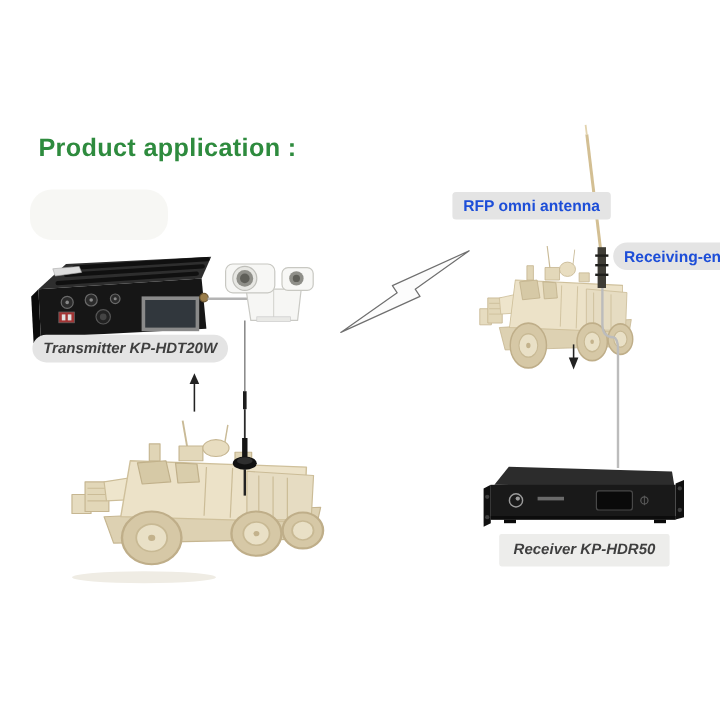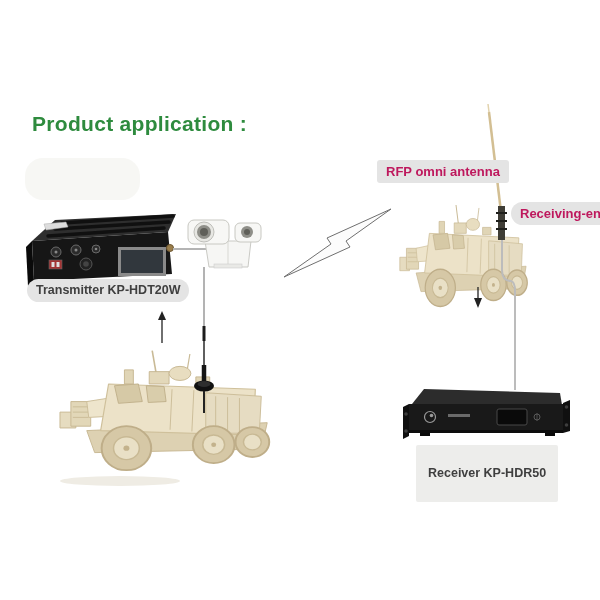--- a/index.html
+++ b/index.html
@@ -1,25 +1,25 @@
 <!DOCTYPE html>
 <html><head>
 <meta charset="utf-8">
 <style>
   html,body{margin:0;padding:0;background:#ffffff;}
   #stage{position:relative;width:600px;height:511px;background:#ffffff;overflow:hidden;
          font-family:"Liberation Sans",sans-serif;}
   #diagram-svg{position:absolute;left:0;top:0;}
-  .label{position:absolute;background:#e4e4e4;color:#be185d;font-size:13px;line-height:1;
+  .label{position:absolute;background:#e4e4e4;color:#1d4ed8;font-size:13px;line-height:1;
          padding:5px 9px;border-radius:3px;font-weight:600;white-space:nowrap;}
   .pill{border-radius:13px;}
-  .device-label{color:#3f3f3f;font-weight:bold;font-size:12.5px;}
+  .device-label{color:#3f3f3f;font-weight:bold;font-size:12.5px;font-style:italic;}
   #page-title{position:absolute;left:32px;top:112px;font-size:21px;font-weight:bold;
               color:#2e8b3e;letter-spacing:.3px;white-space:nowrap;}
-  #receiver-label{background:#ededeb;text-align:center;padding:22px 12px;}
+  #receiver-label{background:#ededeb;text-align:center;padding:7px 12px;}
 </style>
 </head>
 <body>
 
 <div id="stage">
 
   <svg id="diagram-svg" width="600" height="600" viewBox="0 0 600 600">
     <defs>
       <symbol id="truck" viewBox="0 0 240 150" preserveAspectRatio="none">
 

